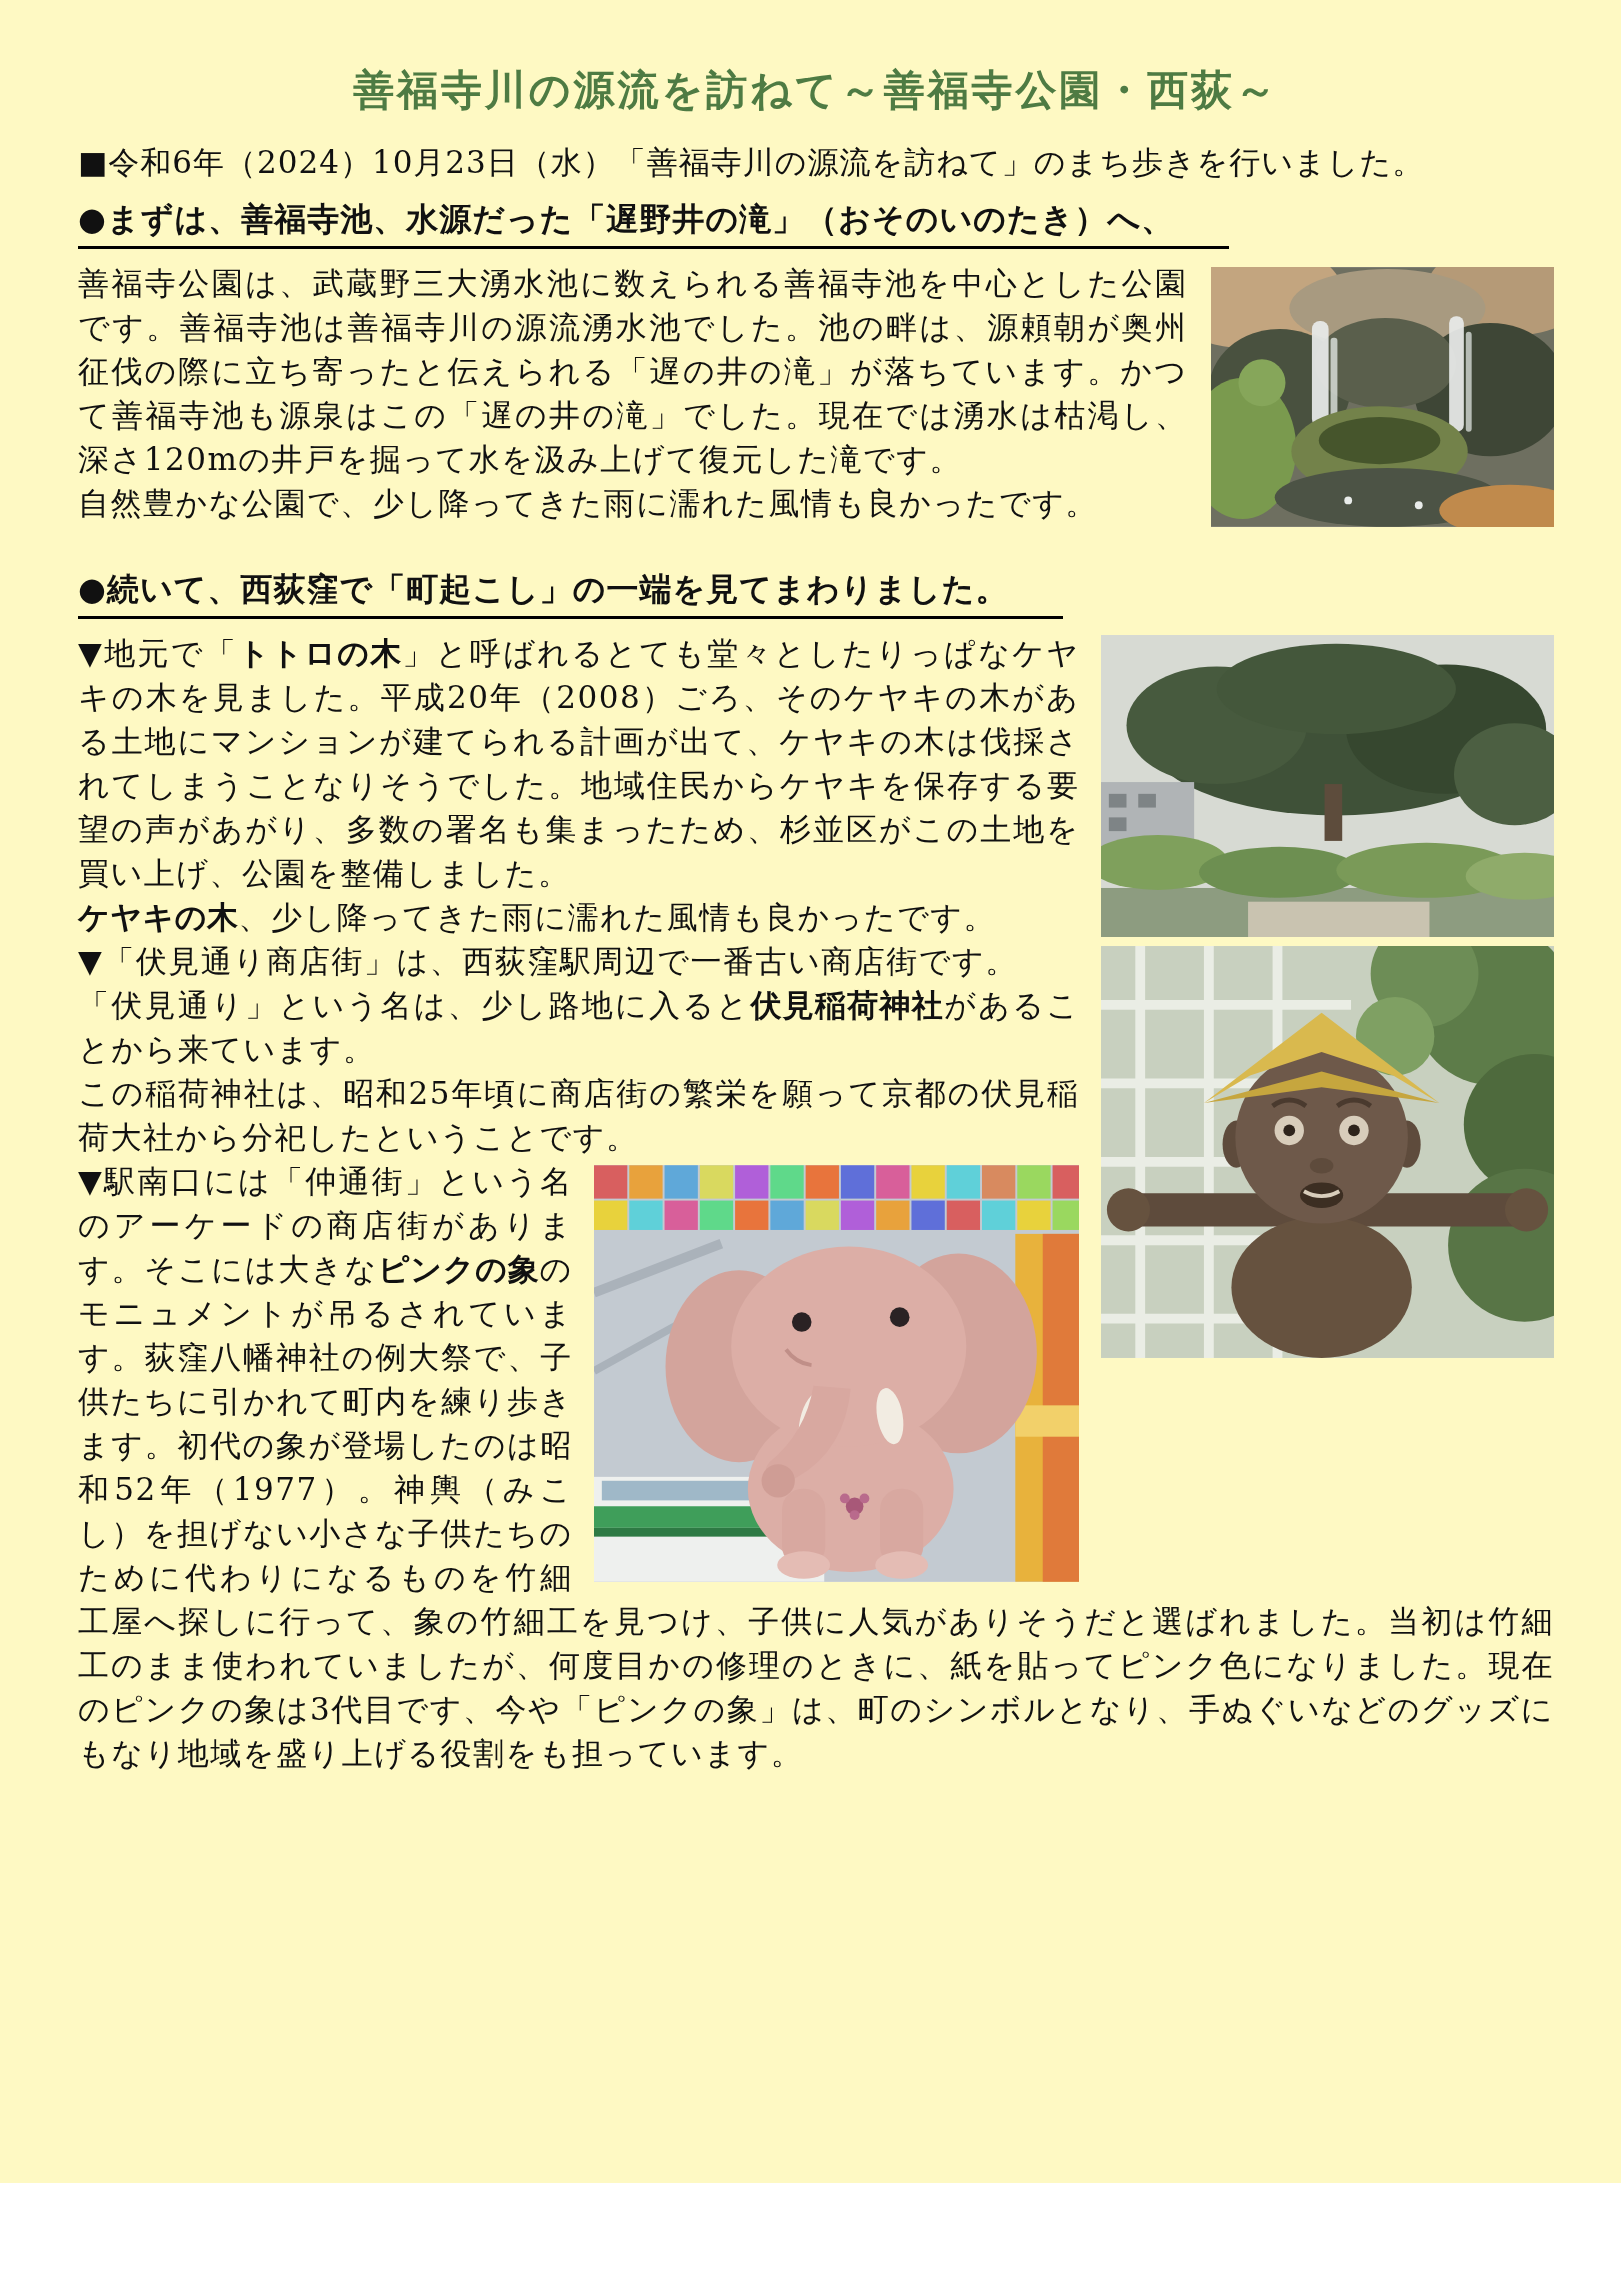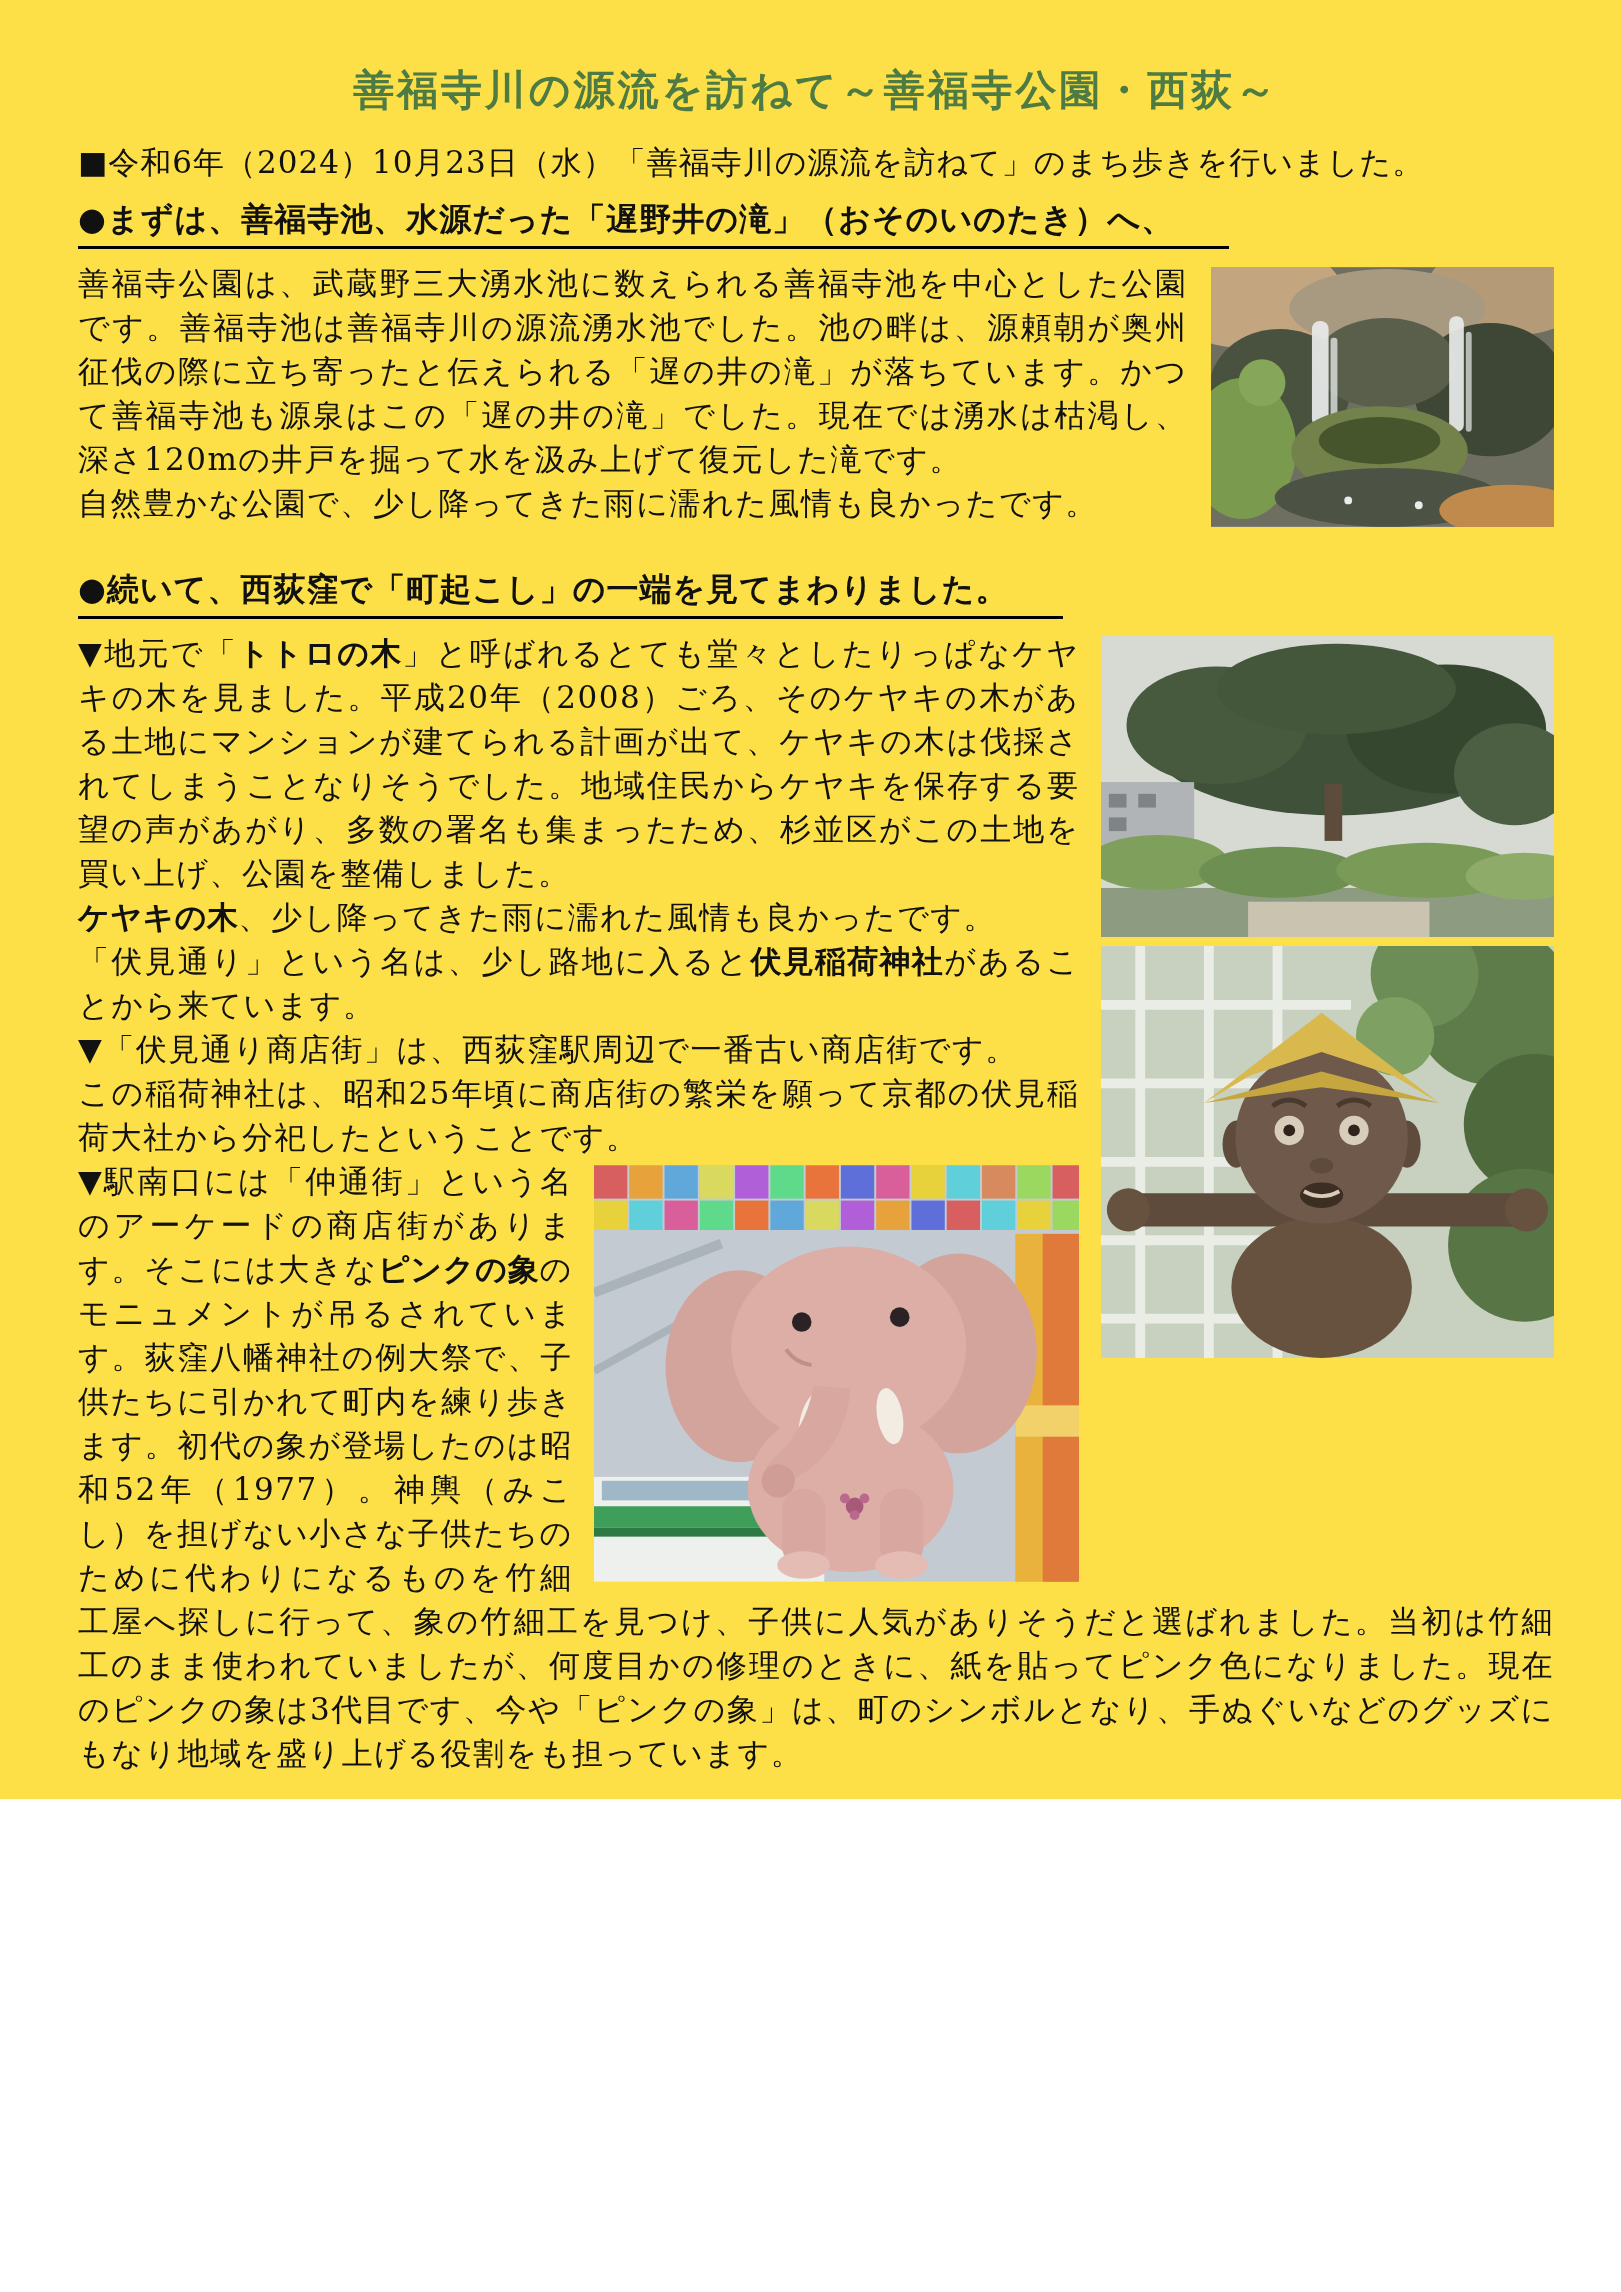--- a/index.html
+++ b/index.html
@@ -4,24 +4,24 @@
 <style>
   html, body {
     margin: 0; padding: 0;
     width: 1621px; height: 2293px;
     background: #ffffff;
     color: #111111;
     font-family: "DejaVu Serif", serif;
   }
   .page {
     box-sizing: border-box;
-    width: 1621px; height: 1799px;
+    width: 1621px; height: 2183px;
     padding: 49px 67px 17px 78px;
     overflow: hidden;
-    background: #fde047;
+    background: #fef9c3;
   }
   .title {
     font-family: "DejaVu Sans", "Liberation Sans", sans-serif;
     font-weight: bold;
     color: #4e7b43;
     font-size: 41px;
     line-height: 1.25;
     text-align: center;
     letter-spacing: 2.9px;
     margin: 15.7px 0 21.6px 0;
@@ -189,22 +189,22 @@
           <ellipse cx="225" cy="224" rx="12" ry="8" fill="#5e4b3c"></ellipse>
           <ellipse cx="225" cy="254" rx="22" ry="13" fill="#3c2e22"></ellipse>
           <path d="M207,250 q18,10 36,0" stroke="#d8cdbb" stroke-width="4" fill="none"></path>
         </svg>
       </div>
     </div>
     <p class="body"><span>▼地元で「</span><b class="gb">トトロの木</b><span>」と呼ばれるとても堂々としたりっぱなケヤキの木を見ました。平成20年（2008）ごろ、そのケヤキの木がある土地にマンションが建てられる計画が出て、ケヤキの木は伐採されてしまうことなりそうでした。地域住民からケヤキを保存する要望の声があがり、多数の署名も集まったため、杉並区がこの土地を買い上げ、公園を整備しました。</span></p>
     <p class="body"><b class="gb">ケヤキの木</b><span>、少し降ってきた雨に濡れた風情も良かったです。</span></p>
   </div>
 
+  <p class="body">▼「伏見通り商店街」は、西荻窪駅周辺で一番古い商店街です。</p>
   <p class="body"><span>「伏見通り」という名は、少し路地に入ると</span><b class="gb">伏見稲荷神社</b><span>があることから来ています。</span></p>
-  <p class="body">▼「伏見通り商店街」は、西荻窪駅周辺で一番古い商店街です。</p>
   <p class="body">この稲荷神社は、昭和25年頃に商店街の繁栄を願って京都の伏見稲荷大社から分祀したということです。</p>
 
   <div class="sec">
     <div class="photo elephant">
       <svg viewBox="0 0 495 425">
         <rect width="495" height="425" fill="#c3cad1"></rect>
         <g>
           <rect x="0" y="0" width="34" height="34" fill="#d85f5f"></rect>
             <rect x="36" y="0" width="34" height="34" fill="#e8a23c"></rect>
             <rect x="72" y="0" width="34" height="34" fill="#5fa8d9"></rect>

